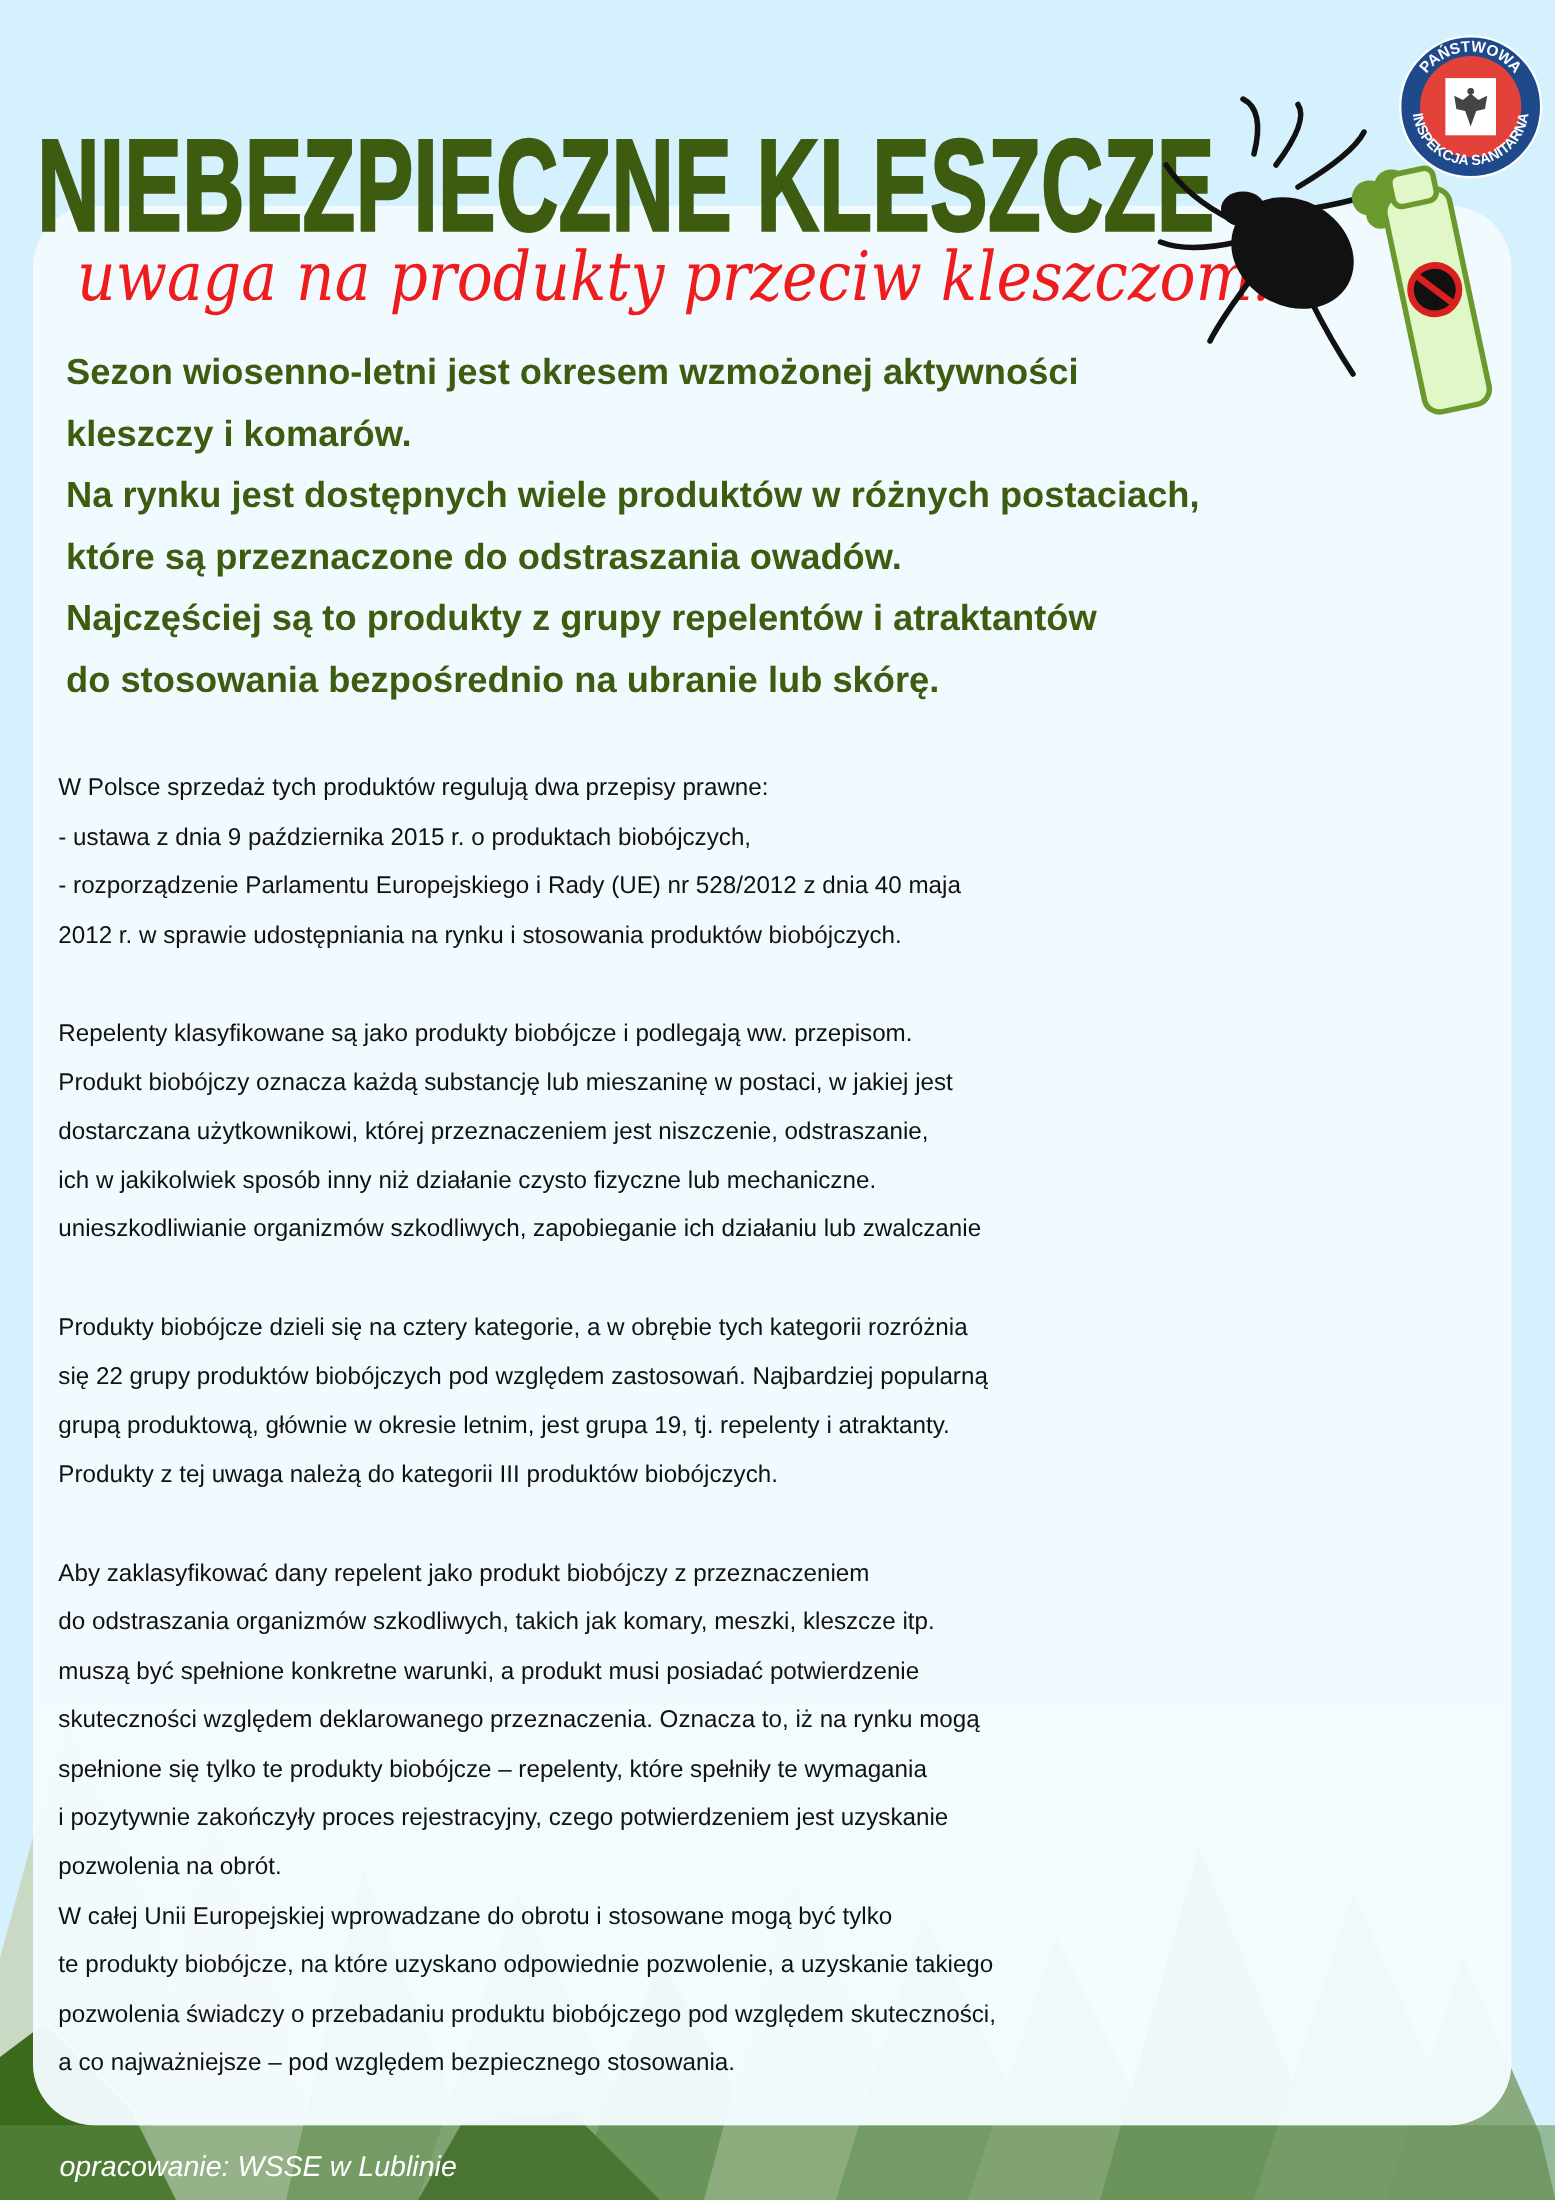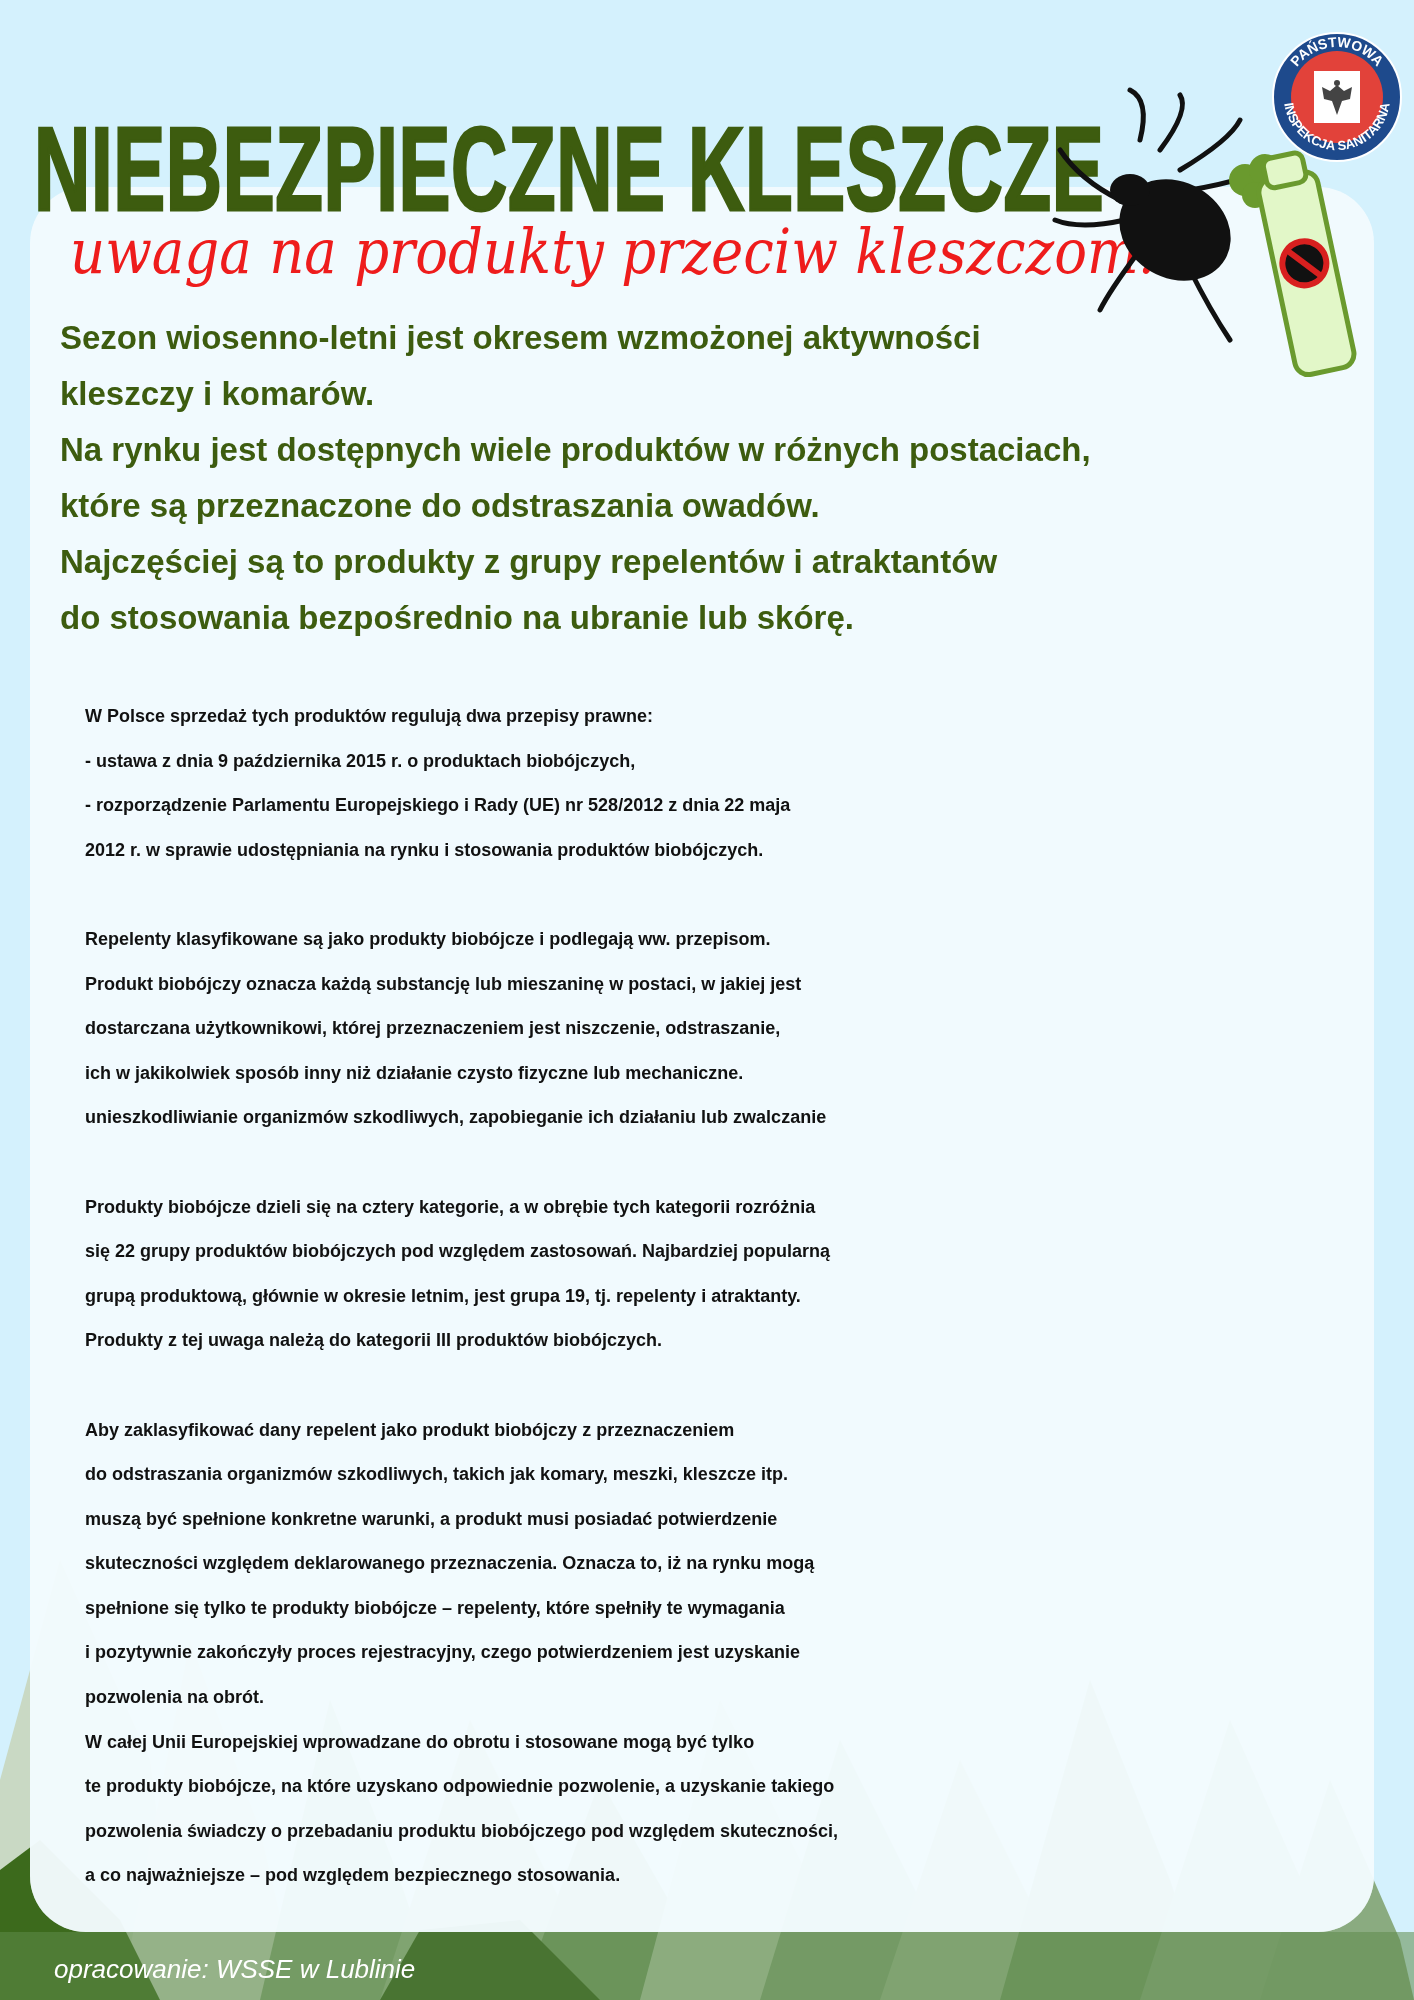--- a/index.html
+++ b/index.html
@@ -37,22 +37,22 @@
     transform: scaleX(0.88); transform-origin: left top;
   }
   .intro {
     position: absolute; left: 60px; top: 310px; width: 1270px; z-index: 3;
     text-align: left; color: #3d5c0f; font-weight: bold;
     font-family: "Liberation Sans", sans-serif; font-size: 33px; line-height: 56px;
   }
   .intro div { white-space: nowrap; }
   .body {
     position: absolute; left: 53px; top: 694px; width: 1320px; z-index: 3;
-    color: #111; font-weight: bold;
-    font-family: "Liberation Sans", sans-serif; font-size: 18px; line-height: 44.6px; margin-left: 32px;
+    color: #111; font-weight: normal;
+    font-family: "Liberation Sans", sans-serif; font-size: 22px; line-height: 44.6px;
   }
   .body .line { white-space: nowrap; height: 44.6px; }
   .body .gap { height: 44.6px; }
   .footer {
     position: absolute; left: 32px; top: 1952px; z-index: 3;
     color: #ffffff; font-style: italic; font-size: 26px; line-height: 34px;
     font-family: "Liberation Sans", sans-serif;
     margin-left: 22px;
   }
 </style>
@@ -143,21 +143,21 @@
   <div>Na rynku jest dostępnych wiele produktów w różnych postaciach,</div>
   <div>które są przeznaczone do odstraszania owadów.</div>
   <div>Najczęściej są to produkty z grupy repelentów i atraktantów</div>
   <div>do stosowania bezpośrednio na ubranie lub skórę.</div>
 </div>
 
 <div class="body">
   <div>
     <div class="line">W Polsce sprzedaż tych produktów regulują dwa przepisy prawne:</div>
     <div class="line">- ustawa z dnia 9 października 2015 r. o produktach biobójczych,</div>
-    <div class="line">- rozporządzenie Parlamentu Europejskiego i Rady (UE) nr 528/2012 z dnia 22 maja</div>
+    <div class="line">- rozporządzenie Parlamentu Europejskiego i Rady (UE) nr 528/2012 z dnia 40 maja</div>
     <div class="line">2012 r. w sprawie udostępniania na rynku i stosowania produktów biobójczych.</div>
   </div>
   <div class="gap"></div>
   <div>
     <div class="line">Repelenty klasyfikowane są jako produkty biobójcze i podlegają ww. przepisom.</div>
     <div class="line">Produkt biobójczy oznacza każdą substancję lub mieszaninę w postaci, w jakiej jest</div>
     <div class="line">dostarczana użytkownikowi, której przeznaczeniem jest niszczenie, odstraszanie,</div>
     <div class="line">ich w jakikolwiek sposób inny niż działanie czysto fizyczne lub mechaniczne.</div>
     <div class="line">unieszkodliwianie organizmów szkodliwych, zapobieganie ich działaniu lub zwalczanie</div>
   </div>

